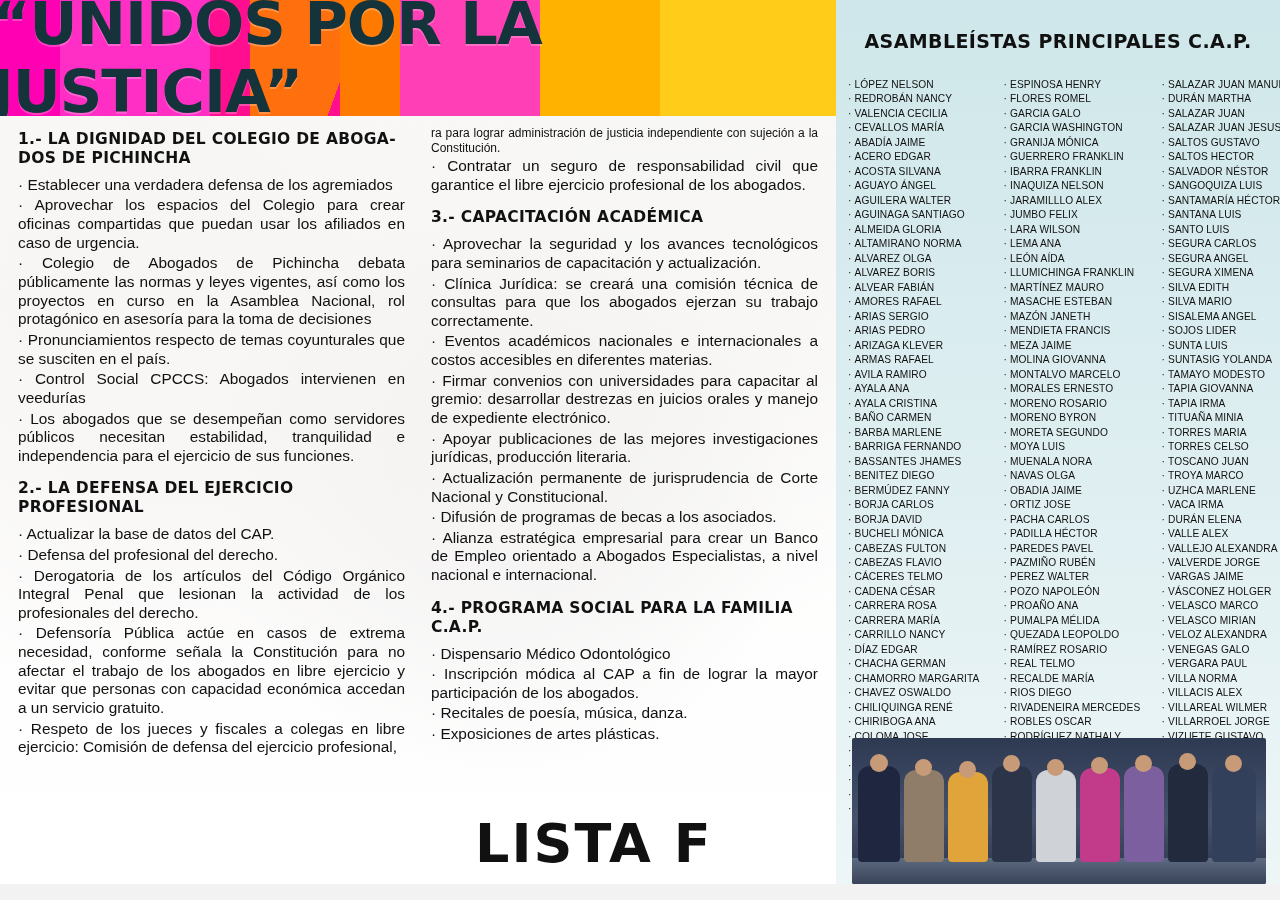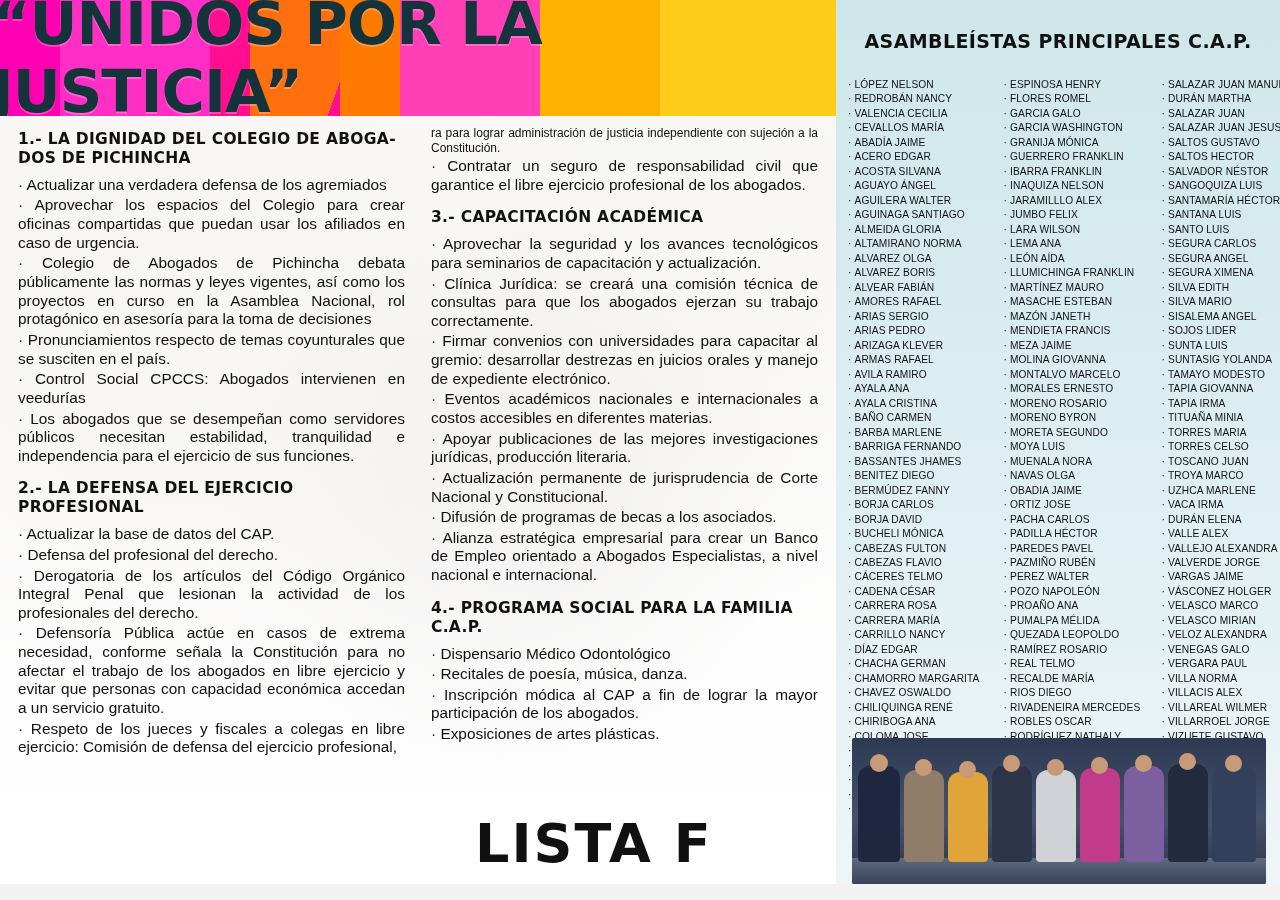--- a/index.html
+++ b/index.html
@@ -172,49 +172,49 @@
       <div class="blk b5"></div>
       <div class="blk b6"></div>
       <div class="blk b7"></div>
       <div class="banner-diag"></div>
       <div class="banner-title">“UNIDOS POR LA JUSTICIA”</div>
     </div>
 
     <div class="cols">
       <div class="col" id="col-left">
           <h3 class="sec first">1.- LA DIGNIDAD DEL COLEGIO DE ABOGA-DOS DE PICHINCHA</h3>
-          <p class="bullet">· Actualizar una verdadera defensa de los agremiados</p>
+          <p class="bullet">· Establecer una verdadera defensa de los agremiados</p>
           <p class="bullet">· Aprovechar los espacios del Colegio para crear oficinas compartidas que puedan usar los afiliados en caso de urgencia.</p>
           <p class="bullet">· Colegio de Abogados de Pichincha debata públicamente las normas y leyes vigentes, así como los proyectos en curso en la Asamblea Nacional, rol protagónico en asesoría para la toma de decisiones</p>
           <p class="bullet">· Pronunciamientos respecto de temas coyunturales que se susciten en el país.</p>
           <p class="bullet">· Control Social CPCCS: Abogados intervienen en veedurías</p>
           <p class="bullet">· Los abogados que se desempeñan como servidores públicos necesitan estabilidad, tranquilidad e independencia para el ejercicio de sus funciones.</p>
           <h3 class="sec">2.-  LA DEFENSA DEL EJERCICIO PROFESIONAL</h3>
           <p class="bullet">· Actualizar la base de datos del CAP.</p>
           <p class="bullet">· Defensa del profesional del derecho.</p>
           <p class="bullet">· Derogatoria de los artículos del Código Orgánico Integral Penal que lesionan la actividad de los profesionales del derecho.</p>
           <p class="bullet">· Defensoría Pública actúe en casos de extrema necesidad, conforme señala la Constitución para no afectar el trabajo de los abogados en libre ejercicio y evitar que personas con capacidad económica accedan a un servicio gratuito.</p>
           <p class="bullet">· Respeto de los jueces y fiscales a colegas en libre ejercicio: Comisión de defensa del ejercicio profesional,</p>
         </div>
       <div class="col" id="col-right">
           <p class="plain">ra para lograr administración de justicia independiente con sujeción a la Constitución.</p>
           <p class="bullet">· Contratar un seguro de responsabilidad civil que garantice el libre ejercicio profesional de los abogados.</p>
           <h3 class="sec">3.- CAPACITACIÓN ACADÉMICA</h3>
           <p class="bullet">· Aprovechar la seguridad y los avances tecnológicos para seminarios de capacitación y actualización.</p>
           <p class="bullet">· Clínica Jurídica: se creará una comisión técnica de consultas para que los abogados ejerzan su trabajo correctamente.</p>
+          <p class="bullet">· Eventos académicos nacionales e internacionales a costos accesibles en diferentes materias.</p>
           <p class="bullet">· Firmar convenios con universidades para capacitar al gremio: desarrollar destrezas en juicios orales y manejo de expediente electrónico.</p>
-          <p class="bullet">· Eventos académicos nacionales e internacionales a costos accesibles en diferentes materias.</p>
           <p class="bullet">· Apoyar publicaciones de las mejores investigaciones jurídicas, producción literaria.</p>
           <p class="bullet">· Actualización permanente de jurisprudencia de Corte Nacional y Constitucional.</p>
           <p class="bullet">· Difusión de programas de becas a los asociados.</p>
           <p class="bullet">· Alianza estratégica empresarial para crear un Banco de Empleo orientado a Abogados Especialistas, a nivel nacional e internacional.</p>
           <h3 class="sec">4.- PROGRAMA SOCIAL PARA LA FAMILIA C.A.P.</h3>
           <p class="bullet">· Dispensario Médico Odontológico</p>
+          <p class="bullet">· Inscripción módica al CAP a fin de lograr la mayor participación de los abogados.</p>
           <p class="bullet">· Recitales de poesía, música, danza.</p>
-          <p class="bullet">· Inscripción módica al CAP a fin de lograr la mayor participación de los abogados.</p>
           <p class="bullet">· Exposiciones de artes plásticas.</p>
         </div>
     </div>
 
     <div class="lista">LISTA F</div>
   </div>
 
   <div class="right-pane">
     <div class="right-title">ASAMBLEÍSTAS PRINCIPALES C.A.P.</div>
     <div class="names" id="names-wrap">

